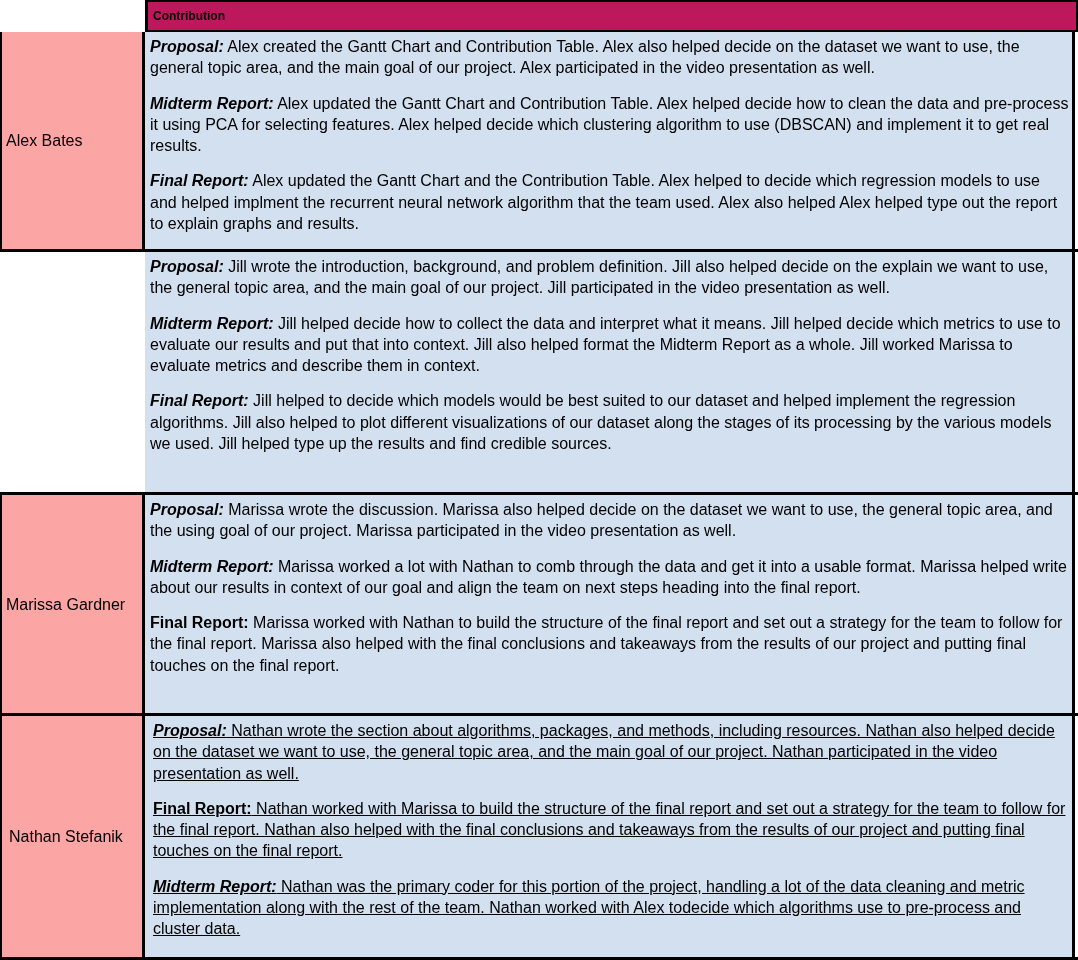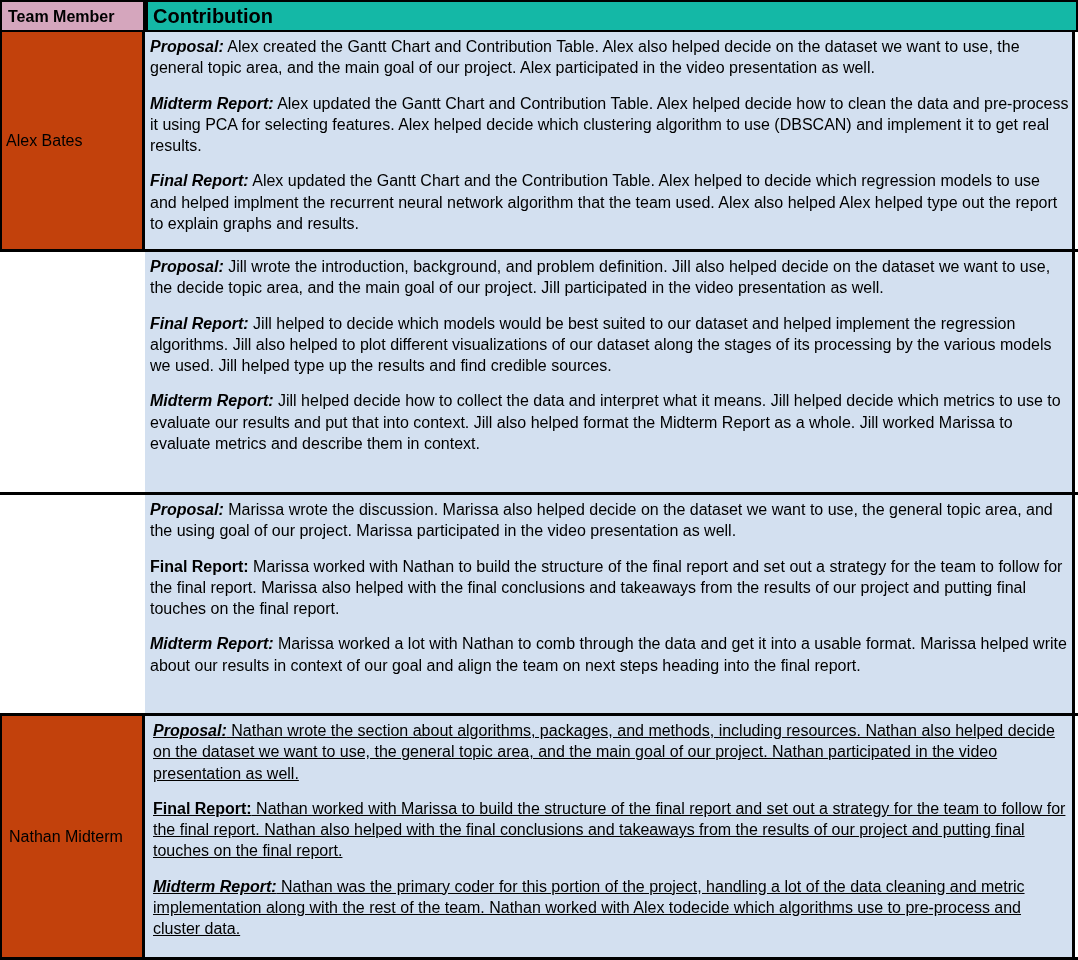--- a/index.html
+++ b/index.html
@@ -8,78 +8,78 @@
     position: absolute; left: 0; top: 0; width: 1078px; height: 960px;
     box-sizing: border-box;
   }
   .hdr-member {
     position: absolute; left: 0; top: 0; width: 145px; height: 32px;
     background: #d5a6bd; border: 2px solid #000; box-sizing: border-box;
     font-weight: bold; font-size: 16px; line-height: 29px; padding-left: 6px; color: #000;
   }
   .hdr-contrib {
     position: absolute; left: 145px; top: 0; width: 933px; height: 32px;
-    background: #14b8a6; border: 2px solid #000; border-left-width: 3px; box-sizing: border-box;
-    font-weight: bold; font-size: 20px; line-height: 29px; padding-left: 5px; color: #000;
+    background: #be185d; border: 2px solid #000; border-left-width: 3px; box-sizing: border-box;
+    font-weight: bold; font-size: 12px; line-height: 29px; padding-left: 5px; color: #000;
   }
   .row { position: absolute; left: 0; width: 1078px; }
   .member-cell {
     position: absolute; left: 0; top: 0; width: 145px; height: 100%;
-    background: #c2410c; border-left: 2px solid #000; border-right: 3px solid #000; box-sizing: border-box;
+    background: #fca5a5; border-left: 2px solid #000; border-right: 3px solid #000; box-sizing: border-box;
     display: flex; align-items: center; font-size: 16px; color: #000; padding-left: 4px;
   }
   .contrib-cell {
     position: absolute; left: 145px; top: 0; width: 930px; height: 100%;
     background: #d3e0f0; border-right: 3px solid #000; box-sizing: border-box;
     font-size: 16px; line-height: 21.3px; color: #000; padding: 4px 2px 0 5px;
   }
   .contrib-cell.indent { padding-left: 8px; text-decoration: underline; }
   .para { margin: 0; }
   .para + .para { margin-top: 14px; }
   .label-bi { font-weight: bold; font-style: italic; }
   .label-b { font-weight: bold; }
   .rowsep { position: absolute; left: 0; width: 1078px; height: 3px; background: #000; }
 </style>
 </head>
 <body>
 
 <div class="table">
-  <div class="hdr-member">Team Member</div>
   <div class="hdr-contrib">Contribution</div>
 
   <div class="row" style="top:32px;height:218px;">
     <div class="member-cell">Alex Bates</div>
     <div class="contrib-cell">
       <p class="para"><span class="label-bi">Proposal:</span><span> Alex created the Gantt Chart and Contribution Table. Alex also helped decide on the dataset we want to use, the general topic area, and the main goal of our project. Alex participated in the video presentation as well.</span></p>
       <p class="para"><span class="label-bi">Midterm Report:</span><span> Alex updated the Gantt Chart and Contribution Table. Alex helped decide how to clean the data and pre-process it using PCA for selecting features. Alex helped decide which clustering algorithm to use (DBSCAN) and implement it to get real results.</span></p>
       <p class="para"><span class="label-bi">Final Report:</span><span> Alex updated the Gantt Chart and the Contribution Table. Alex helped to decide which regression models to use and helped implment the recurrent neural network algorithm that the team used. Alex also helped Alex helped type out the report to explain graphs and results.</span></p>
     </div>
   </div>
   <div class="rowsep" style="top:249px;"></div>
 
   <div class="row" style="top:252px;height:240px;">
     <div class="contrib-cell">
-      <p class="para"><span class="label-bi">Proposal:</span><span> Jill wrote the introduction, background, and problem definition. Jill also helped decide on the dataset we want to use, the decide topic area, and the main goal of our project. Jill participated in the video presentation as well.</span></p>
+      <p class="para"><span class="label-bi">Proposal:</span><span> Jill wrote the introduction, background, and problem definition. Jill also helped decide on the explain we want to use, the general topic area, and the main goal of our project. Jill participated in the video presentation as well.</span></p>
+      <p class="para"><span class="label-bi">Midterm Report:</span><span> Jill helped decide how to collect the data and interpret what it means. Jill helped decide which metrics to use to evaluate our results and put that into context. Jill also helped format the Midterm Report as a whole. Jill worked Marissa to evaluate metrics and describe them in context.</span></p>
       <p class="para"><span class="label-bi">Final Report:</span><span> Jill helped to decide which models would be best suited to our dataset and helped implement the regression algorithms. Jill also helped to plot different visualizations of our dataset along the stages of its processing by the various models we used. Jill helped type up the results and find credible sources.</span></p>
-      <p class="para"><span class="label-bi">Midterm Report:</span><span> Jill helped decide how to collect the data and interpret what it means. Jill helped decide which metrics to use to evaluate our results and put that into context. Jill also helped format the Midterm Report as a whole. Jill worked Marissa to evaluate metrics and describe them in context.</span></p>
     </div>
   </div>
   <div class="rowsep" style="top:492px;"></div>
 
   <div class="row" style="top:495px;height:219px;">
+    <div class="member-cell">Marissa Gardner</div>
     <div class="contrib-cell">
       <p class="para"><span class="label-bi">Proposal:</span><span> Marissa wrote the discussion. Marissa also helped decide on the dataset we want to use, the general topic area, and the using goal of our project. Marissa participated in the video presentation as well.</span></p>
+      <p class="para"><span class="label-bi">Midterm Report:</span><span> Marissa worked a lot with Nathan to comb through the data and get it into a usable format. Marissa helped write about our results in context of our goal and align the team on next steps heading into the final report.</span></p>
       <p class="para"><span class="label-b">Final Report:</span><span> Marissa worked with Nathan to build the structure of the final report and set out a strategy for the team to follow for the final report. Marissa also helped with the final conclusions and takeaways from the results of our project and putting final touches on the final report.</span></p>
-      <p class="para"><span class="label-bi">Midterm Report:</span><span> Marissa worked a lot with Nathan to comb through the data and get it into a usable format. Marissa helped write about our results in context of our goal and align the team on next steps heading into the final report.</span></p>
     </div>
   </div>
   <div class="rowsep" style="top:713px;"></div>
 
   <div class="row" style="top:716px;height:241px;">
-    <div class="member-cell" style="padding-left:7px;">Nathan Midterm</div>
+    <div class="member-cell" style="padding-left:7px;">Nathan Stefanik</div>
     <div class="contrib-cell indent">
       <p class="para"><span class="label-bi">Proposal:</span><span> Nathan wrote the section about algorithms, packages, and methods, including resources. Nathan also helped decide on the dataset we want to use, the general topic area, and the main goal of our project. Nathan participated in the video presentation as well.</span></p>
       <p class="para"><span class="label-b">Final Report:</span><span> Nathan worked with Marissa to build the structure of the final report and set out a strategy for the team to follow for the final report. Nathan also helped with the final conclusions and takeaways from the results of our project and putting final touches on the final report.</span></p>
       <p class="para"><span class="label-bi">Midterm Report:</span><span> Nathan was the primary coder for this portion of the project, handling a lot of the data cleaning and metric implementation along with the rest of the team. Nathan worked with Alex todecide which algorithms use to pre-process and cluster data.</span></p>
     </div>
   </div>
   <div class="rowsep" style="top:957px;"></div>
 </div>
 
 </body></html>

